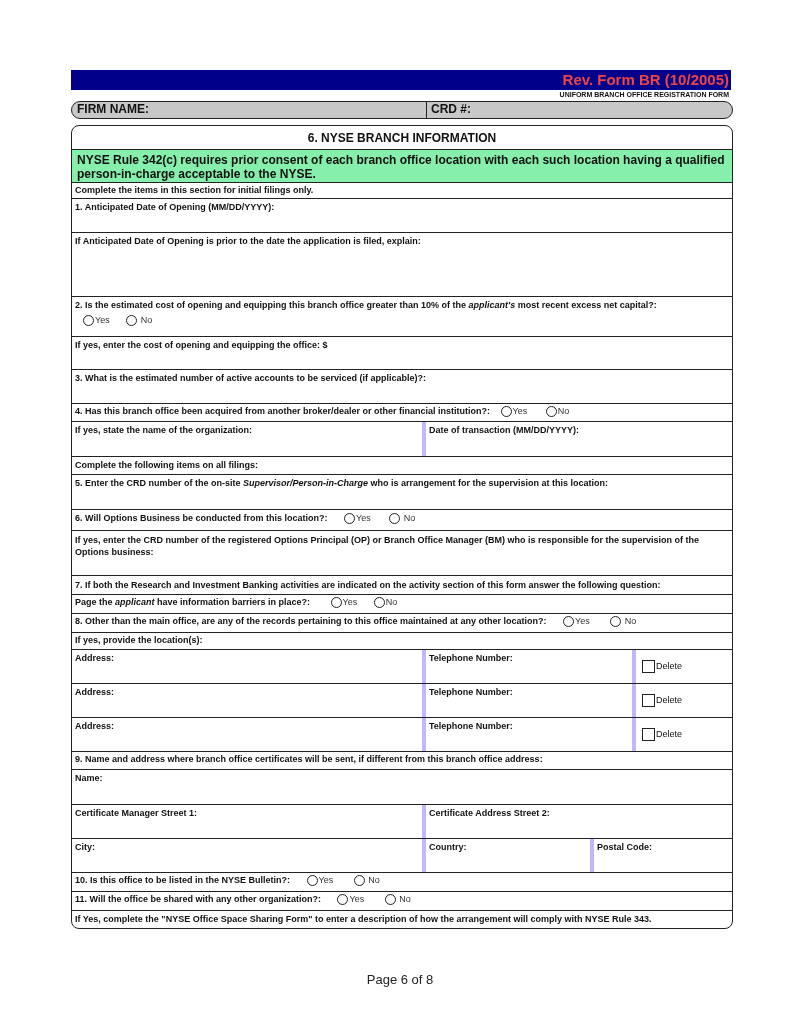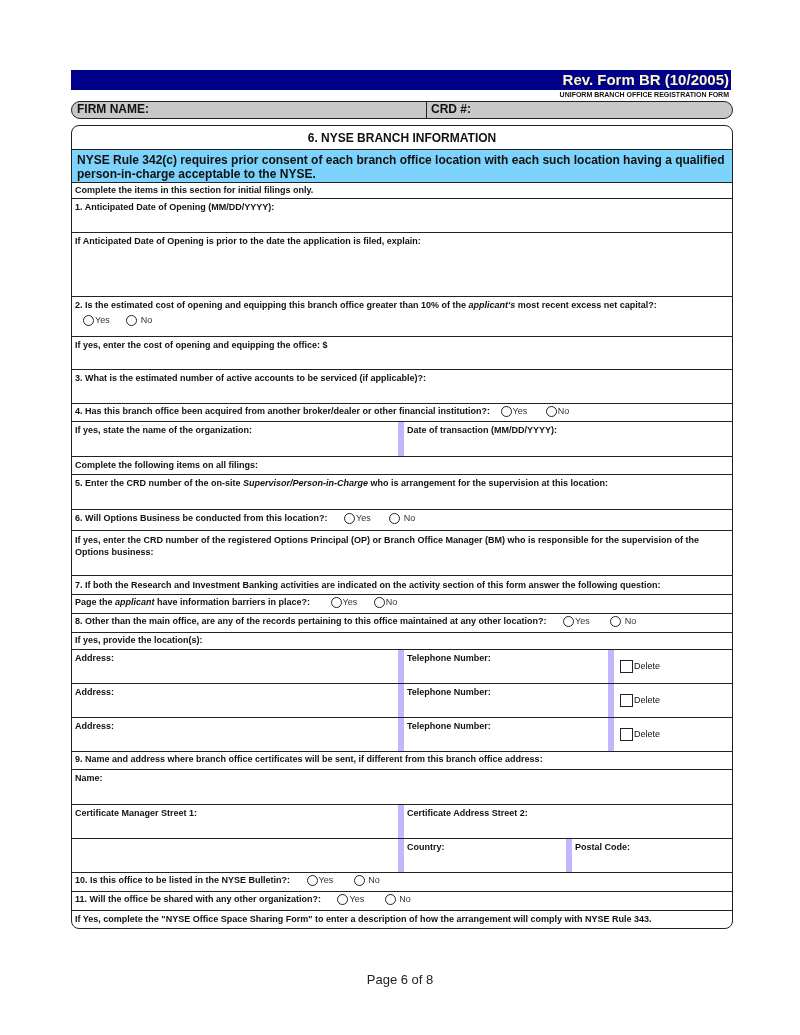--- a/index.html
+++ b/index.html
@@ -1,21 +1,21 @@
 <!DOCTYPE html>
 <html><head>
 <meta charset="utf-8">
 <style>
   * { box-sizing: border-box; margin: 0; padding: 0; }
   html, body { width: 800px; height: 1035px; background: #ffffff; }
   body { position: relative; font-family: "Liberation Sans", sans-serif; color: #111; }
 
   .title-bar {
     position: absolute; left: 71px; top: 70px; width: 660px; height: 20px;
-    background: #00008b; color: #fef9c3; text-align: right;
+    background: #00008b; color: #ef4444; text-align: right;
     font-weight: bold; font-size: 15px; line-height: 20px; padding-right: 2px;
   }
   .subtitle {
     position: absolute; left: 71px; top: 90px; width: 660px; height: 10px;
     text-align: right; font-size: 7px; font-weight: bold; line-height: 10px; padding-right: 2px;
   }
   .firm-bar {
     position: absolute; left: 71px; top: 101px; width: 662px; height: 18px;
     background: #c8c8c8; border: 1.5px solid #222; border-radius: 9px;
     font-weight: bold; font-size: 12px; line-height: 15px;
@@ -26,27 +26,27 @@
 
   .section {
     position: absolute; left: 71px; top: 125px; width: 662px; height: 804px;
     border: 1.5px solid #222; border-radius: 8px; overflow: hidden;
   }
   .sec-title {
     height: 24px; text-align: center; font-weight: bold; font-size: 12px;
     line-height: 24px; border-bottom: 1.5px solid #222;
   }
   .rule-note {
-    background: #7dd3fc; font-weight: bold; font-size: 12px; line-height: 14px;
+    background: #86efac; font-weight: bold; font-size: 12px; line-height: 14px;
     padding: 3px 5px 2px 5px; height: 33px; border-bottom: 1.5px solid #222;
   }
   .row { position: relative; border-bottom: 1.5px solid #222; font-size: 9px; font-weight: bold; }
   .row:last-child { border-bottom: none; }
   .cell { position: absolute; top: 0; bottom: 0; padding: 3px 3px; }
-  .cell.bl { border-left: 6px solid #c4b5fd; }
+  .cell.bl { border-left: 4px solid #c4b5fd; margin-left: 24px; }
   .radio {
     display: inline-block; vertical-align: middle; margin-left: 10px;
     font-weight: normal; font-size: 9px; color: #333;
   }
   .radio .circ {
     display: inline-block; width: 11px; height: 11px; border: 1.3px solid #222;
     border-radius: 50%; vertical-align: middle; margin-right: 1px; background: #fff;
   }
   .chk {
     position: absolute; left: 6px; top: 10px; font-size: 9px; font-weight: normal;
@@ -196,20 +196,21 @@
   <div class="row" style="height:35px;">
     <div class="cell" style="left:0;right:8px;">Name:</div>
   </div>
 
   <div class="row" style="height:34px;">
     <div class="cell" style="left:0;width:326px;"><span>Certificate Manager Street 1:</span></div>
     <div class="cell bl" style="left:326px;right:0;"><span>Certificate Address Street 2:</span></div>
   </div>
 
   <div class="row" style="height:34px;">
+    <div class="cell" style="left:0;width:163px;"><span>City:</span></div>
     <div class="cell bl" style="left:326px;width:168px;"><span>Country:</span></div>
     <div class="cell bl" style="left:494px;right:0;"><span>Postal Code:</span></div>
   </div>
 
   <div class="row" style="height:19px;">
     <div class="cell" style="left:0;right:0;padding-top:2px;">
       <span>10. Is this office to be listed in the NYSE Bulletin?:</span>
       <span class="radio" style="margin-left:14px;"><span class="circ"></span><span>Yes</span></span>
       <span class="radio" style="margin-left:18px;"><span class="circ"></span> <span>No</span></span>
     </div>

